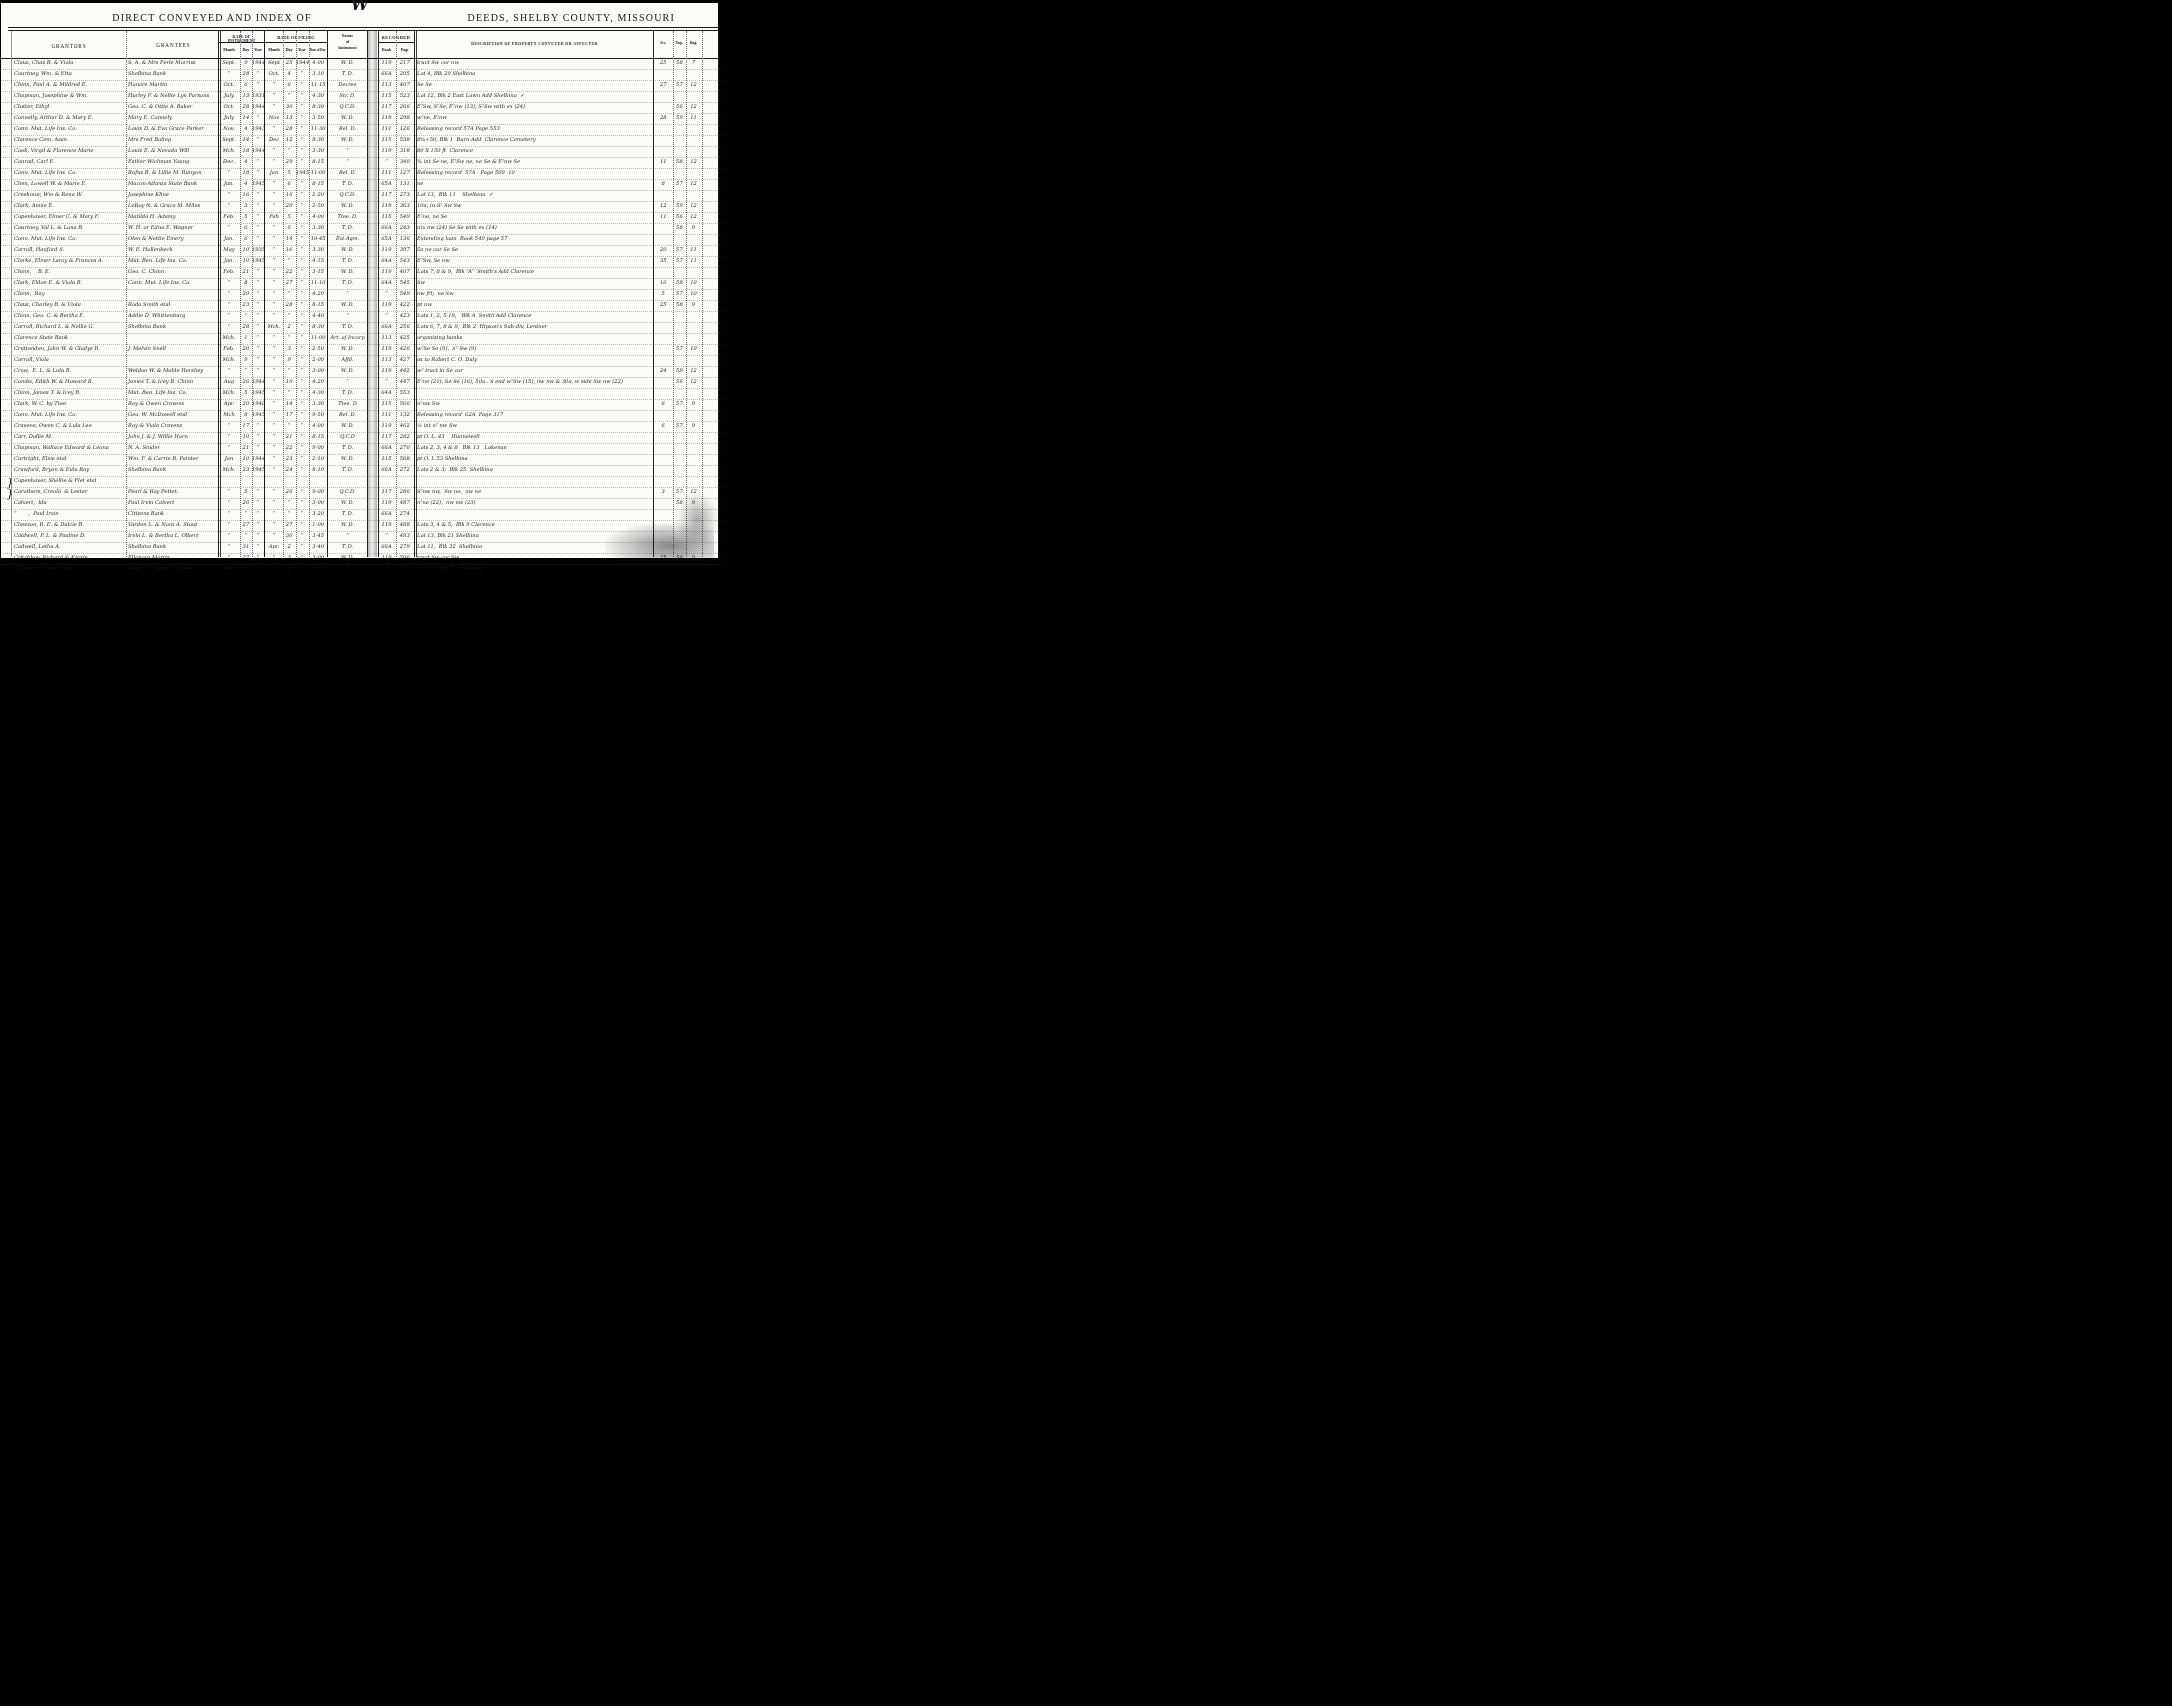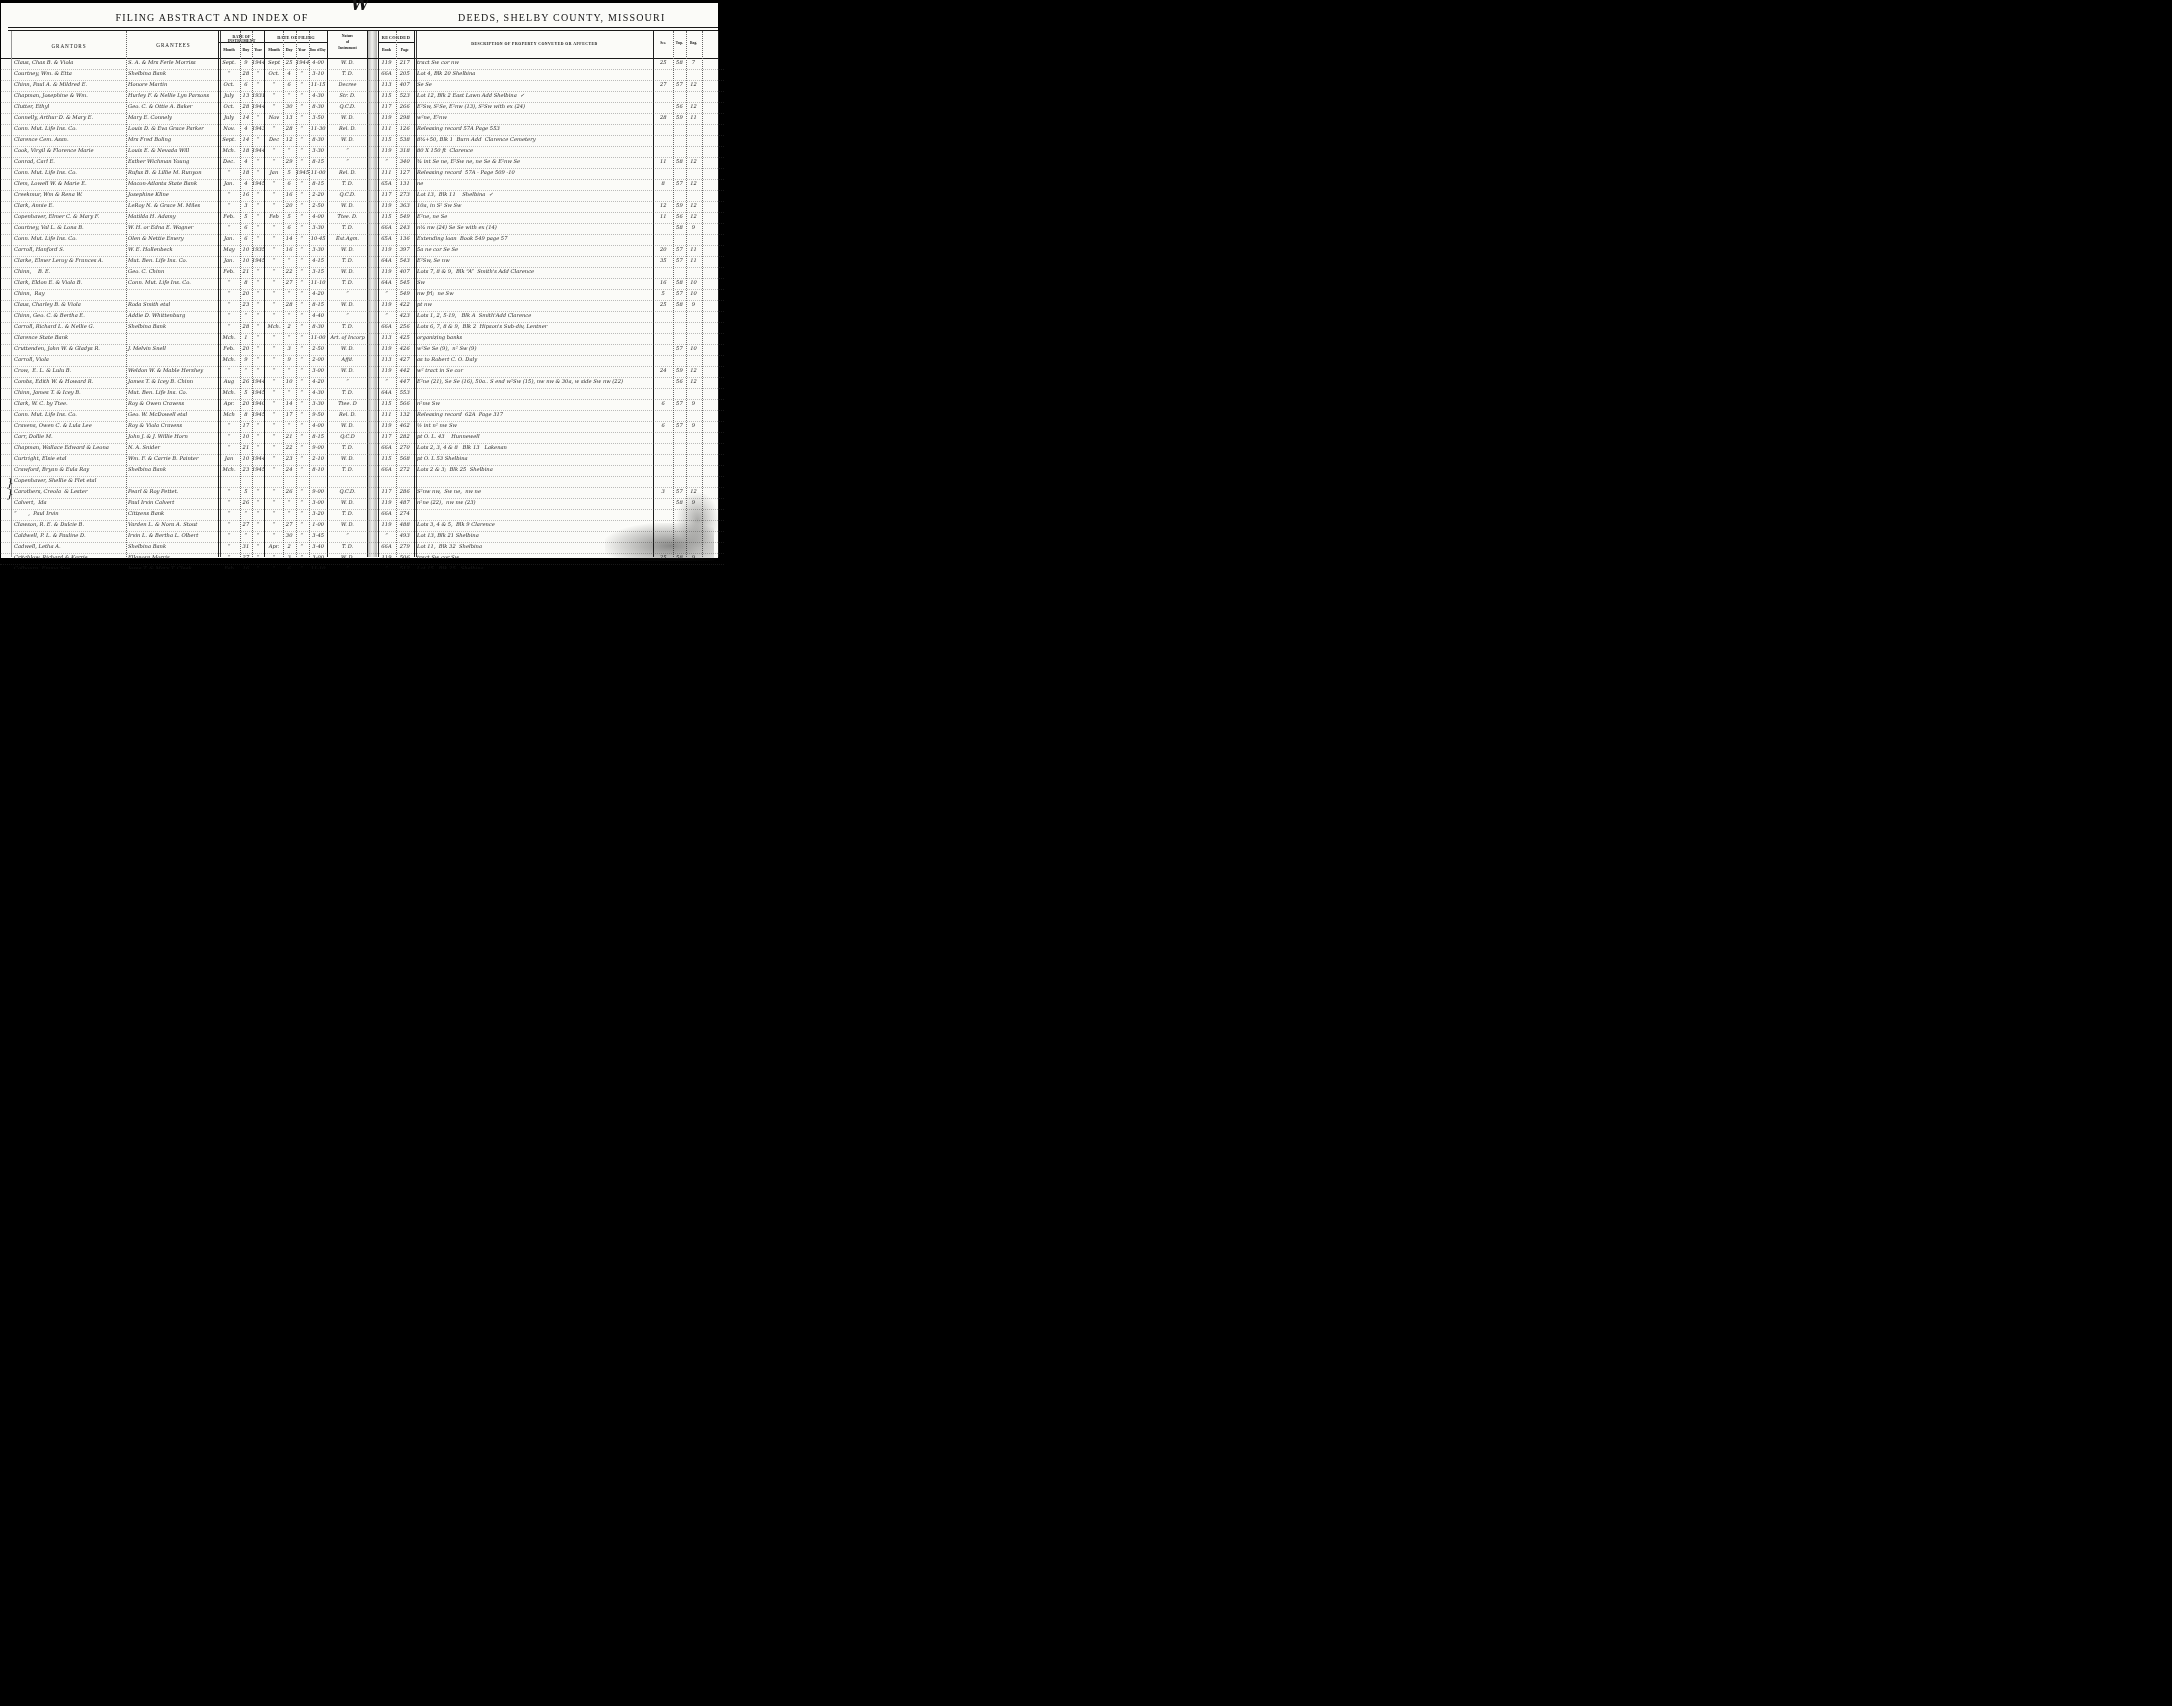--- a/index.html
+++ b/index.html
@@ -8,21 +8,21 @@
   
   .edge{position:absolute;background:#000;}
   .edge-top{left:0;top:0;width:724px;height:3.3px;}
   .edge-right{right:0;top:0;width:5.7px;height:569px;}
   .edge-bottom{left:0;top:558px;width:724px;height:11px;}
   .edge-left{left:0;top:0;width:0.9px;height:569px;}
   
   .title{position:absolute;top:12.3px;height:14px;font-size:10px;letter-spacing:1.2px;
          font-family:"Liberation Serif",serif;white-space:nowrap;}
   .title-left{left:61px;width:302px;text-align:center;}
-  .title-right{left:458px;width:236px;text-align:left;}
+  .title-right{left:439px;width:236px;text-align:right;}
   .spine-mark{position:absolute;left:351px;top:-4.7px;font:italic 700 16px "DejaVu Serif",serif;}
   
   .hr{position:absolute;background:#1a1a1a;}
   .vl{position:absolute;top:31px;height:526px;width:0;}
   .vl.dark{border-left:0.9px solid #1c1c1c;}
   .vl.thin{border-left:0.5px solid #3a3a3a;}
   .vl.dot{border-left:0.5px dotted #666;}
   .gutter{position:absolute;left:368px;top:31px;width:9.4px;height:526px;
           background:linear-gradient(90deg,rgba(0,0,0,.28),rgba(0,0,0,.04) 45%,rgba(0,0,0,.30));}
   
@@ -62,21 +62,21 @@
 </head>
 <body>
 
 <div class="sheet">
 
   <div class="edge edge-top"></div>
   <div class="edge edge-left"></div>
   <div class="edge edge-right"></div>
   <div class="edge edge-bottom"></div>
 
-  <div class="title title-left">FILING ABSTRACT AND INDEX OF</div>
+  <div class="title title-left">DIRECT CONVEYED AND INDEX OF</div>
   <div class="title title-right">DEEDS, SHELBY COUNTY, MISSOURI</div>
   <div class="spine-mark">W</div>
 
   <div class="hr" style="left:7.6px;top:27px;width:710px;height:0.9px;"></div>
   <div class="hr" style="left:7.6px;top:30px;width:710px;height:0.5px;"></div>
 
   <div class="hl sc" style="left:14px;top:43px;width:110px;">GRANTORS</div>
   <div class="hl sc" style="left:128px;top:42px;width:91px;">GRANTEES</div>
   <div class="hl grp" style="left:219px;top:35px;width:45px;">DATE OF INSTRUMENT</div>
   <div class="hl grp" style="left:265px;top:35px;width:62px;font-size:4.3px;">DATE OF FILING</div>

